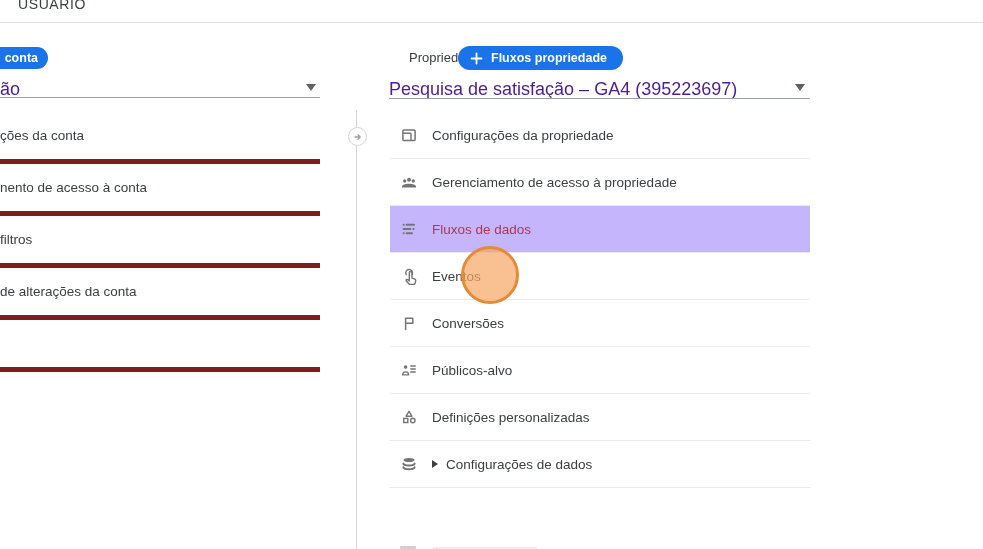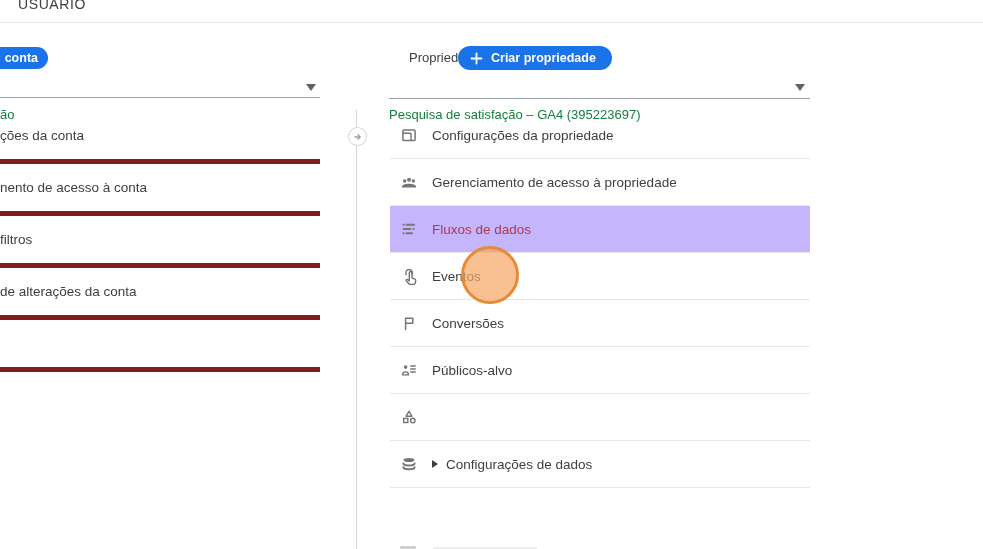--- a/index.html
+++ b/index.html
@@ -10,21 +10,21 @@
   }
   .abs{position:absolute;}
   
   .header-label{left:18px;top:-4px;font-size:14px;font-weight:500;color:#3c4043;letter-spacing:.6px;}
   .top-divider{left:0;top:22px;width:983px;height:1px;background:#e3e3e3;}
   
   .acct-btn{left:-62px;top:47px;width:110px;height:22px;border-radius:14px;background:#1a73e8;
     color:#fff;font-size:12.5px;font-weight:700;display:flex;align-items:center;justify-content:flex-end;
     padding-right:10px;box-sizing:border-box;border:none;cursor:pointer;font-family:"Liberation Sans",sans-serif;}
   .acct-selector{left:0;top:76px;width:320px;height:20px;cursor:pointer;}
-  .selector-text{font-size:13px;color:#15803d;margin-top:28px;}
+  .selector-text{font-size:18px;color:#4c1d95;}
   .acct-selector .selector-text{position:absolute;left:0;top:3px;}
   .chevron-down{width:0;height:0;border-left:5.5px solid transparent;border-right:5.5px solid transparent;border-top:7px solid #5f6368;}
   .acct-chevron{left:306px;top:84px;}
   .acct-underline{left:0;top:97px;width:320px;height:1px;background:#9aa0a6;}
   .acct-list{left:0;top:112px;width:320px;}
   .acct-row{height:47px;border-bottom:5px solid #7f1d1d;display:flex;align-items:center;cursor:pointer;}
   .acct-row .label{font-size:13.5px;color:#3c4043;}
   
   .vdivider{left:356px;top:110px;width:1px;height:439px;background:#d5d5d5;}
   .collapse-btn{left:348px;top:127px;width:17px;height:17px;border-radius:50%;background:#fff;
@@ -96,21 +96,21 @@
   </span>
 </button>
 
 <div class="abs prop-label">Propriedade</div>
 <button class="abs prop-btn">
   <span style="display:flex;">
     <svg width="13" height="13" viewBox="0 0 13 13">
         <path d="M6.5 1.5v10M1.5 6.5h10" stroke="#ffffff" stroke-width="1.8" stroke-linecap="round"></path>
       </svg>
   </span>
-  <span>Criar propriedade</span>
+  <span>Fluxos propriedade</span>
 </button>
 
 <div class="abs prop-selector">
   <span class="selector-text">Pesquisa de satisfação – GA4 (395223697)</span>
 </div>
 <div class="abs chevron-down prop-chevron"></div>
 <div class="abs prop-underline"></div>
 
 <div class="abs prop-list">
 
@@ -185,20 +185,21 @@
   </div>
 
   <div class="prop-row">
     <span class="icon">
       <svg width="18" height="18" viewBox="0 0 18 18">
         <path d="M9 3.3l2.9 4.9H6.1z" fill="none" stroke="#757575" stroke-width="1.4" stroke-linejoin="round"></path>
         <rect x="3.7" y="10.4" width="4.1" height="4.1" fill="none" stroke="#757575" stroke-width="1.4"></rect>
         <circle cx="12.8" cy="12.5" r="2.2" fill="none" stroke="#757575" stroke-width="1.4"></circle>
       </svg>
     </span>
+    <span class="label">Definições personalizadas</span>
   </div>
 
   <div class="prop-row">
     <span class="icon">
       <svg width="18" height="18" viewBox="0 0 18 18">
         <ellipse cx="9" cy="5" rx="5.6" ry="2.1" fill="#757575"></ellipse>
         <path d="M3.4 8.6c0 1.1 2.5 2 5.6 2s5.6-.9 5.6-2" stroke="#757575" stroke-width="2" fill="none" stroke-linecap="round"></path>
         <path d="M3.4 12.2c0 1.1 2.5 2 5.6 2s5.6-.9 5.6-2" stroke="#757575" stroke-width="2" fill="none" stroke-linecap="round"></path>
       </svg>
     </span>

